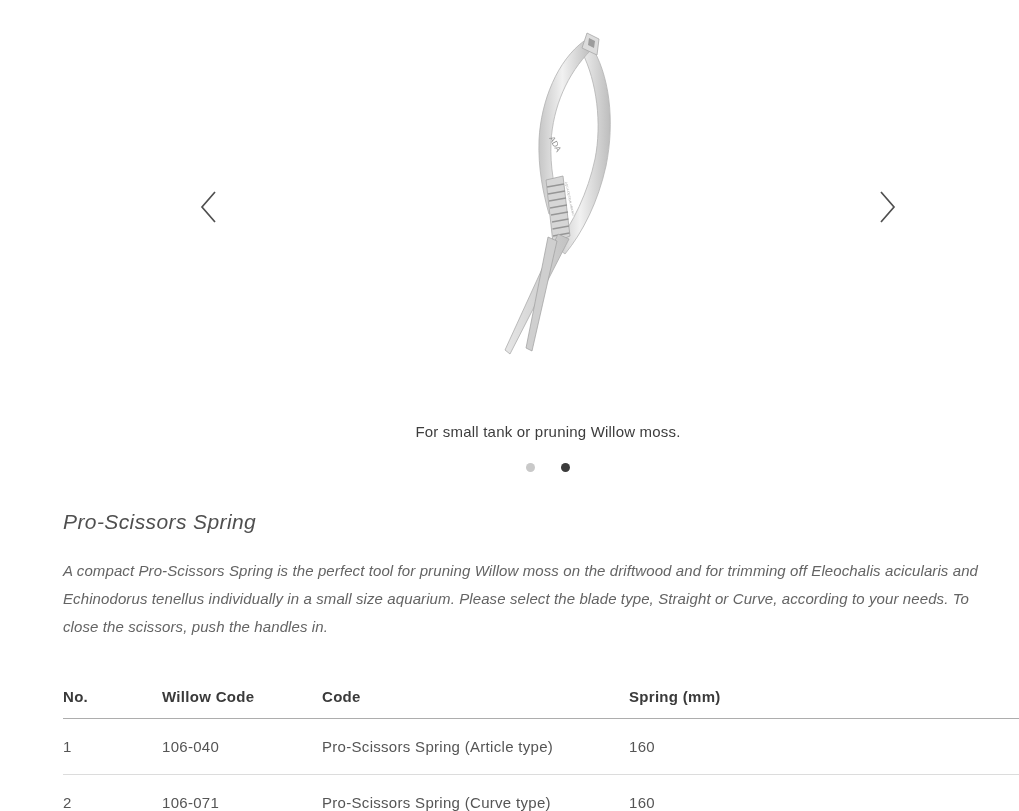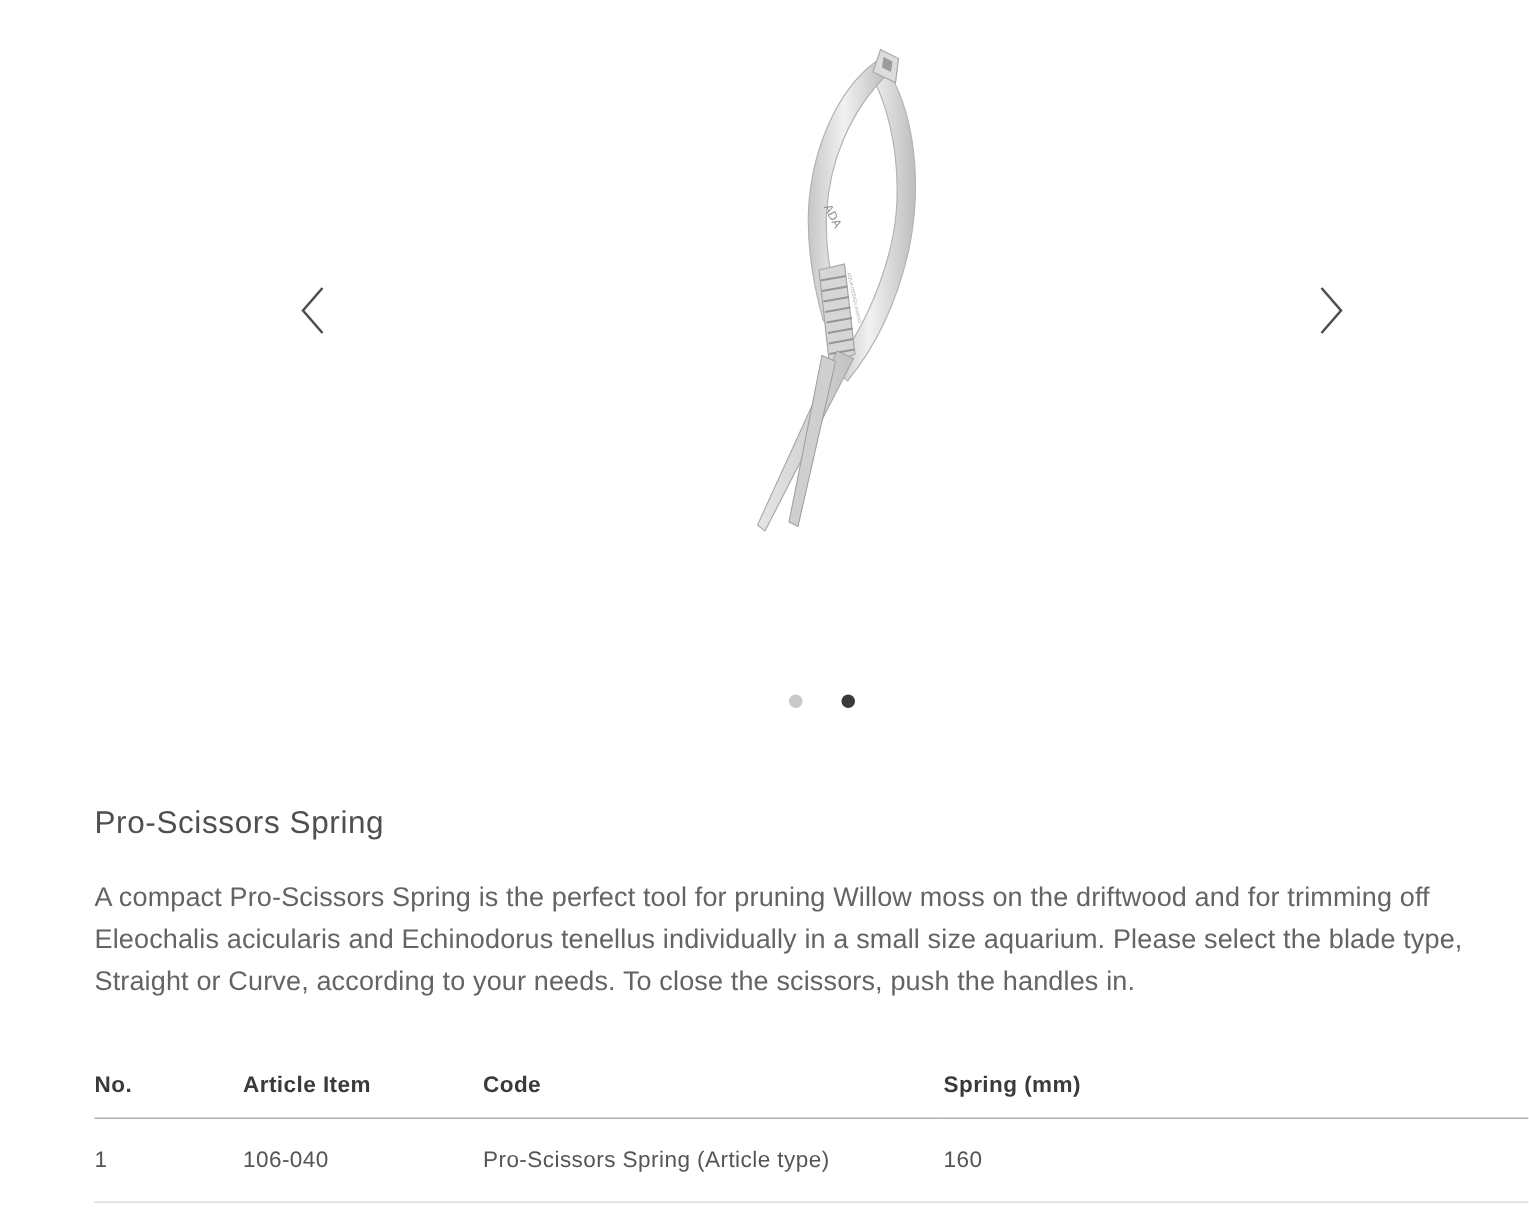--- a/index.html
+++ b/index.html
@@ -41,30 +41,30 @@
   }
   .dot {
     width:9px; height:9px; border-radius:50%;
     cursor:pointer; display:inline-block;
   }
 
   
   .content { padding:0 0 0 63px; }
 
   .product-title {
-    margin-top:46px;
+    margin-top:19px;
     font-size:21px; line-height:25px; font-weight:400;
-    color:#4f4f4f; letter-spacing:0.4px;
+    color:#4f4f4f; letter-spacing:0.4px;font-style:italic;
   }
 
   .product-desc {
     margin-top:23px;
     width:920px;
-    font-size:18px; line-height:28px;
-    color:#646464; letter-spacing:0.1px;
+    font-size:15px; line-height:28px;
+    color:#646464; letter-spacing:0.1px;font-style:italic;
   }
 
   
   table.spec {
     margin-top:50px;
     width:956px;
     border-collapse:collapse;
     table-layout:fixed;
   }
   table.spec th, table.spec td {
@@ -137,20 +137,21 @@
       </g>
 
       <path d="M64,204 L75,209 L16,324 L11,320 Z" fill="url(#bg1)" stroke="#a3a3a3" stroke-width="0.7"></path>
       <path d="M54,207 L63,211 L38,321 L32,318 Z" fill="#cfcfcf" stroke="#9e9e9e" stroke-width="0.7"></path>
 
       <text x="55" y="108" font-size="8" fill="#8f8f8f" transform="rotate(62 55 108)" font-family="Liberation Sans, sans-serif">ADA</text>
       <text x="71" y="152" font-size="3.2" fill="#a5a5a5" transform="rotate(78 71 152)" font-family="Liberation Sans, sans-serif">AQUA DESIGN AMANO</text>
     </svg>
   </div>
 
+  <div class="caption">For small tank or pruning Willow moss.</div>
 
   <div class="dots">
       <span class="dot" style="background: rgb(201, 201, 201);"></span>
       <span class="dot" style="background: rgb(59, 59, 59);"></span>
     </div>
 </div>
 
 <div class="content">
 
   <h1 class="product-title">Pro-Scissors Spring</h1>
@@ -160,21 +161,21 @@
   <table class="spec">
     <colgroup>
       <col style="width:99px">
         <col style="width:160px">
         <col style="width:307px">
         <col>
     </colgroup>
     <thead>
       <tr>
         <th>No.</th>
-        <th>Article Item</th>
+        <th>Willow Code</th>
         <th>Code</th>
         <th>Spring (mm)</th>
       </tr>
     </thead>
     <tbody>
       <tr>
         <td>1</td>
         <td>106-040</td>
         <td>Pro-Scissors Spring (Article type)</td>
         <td>160</td>

